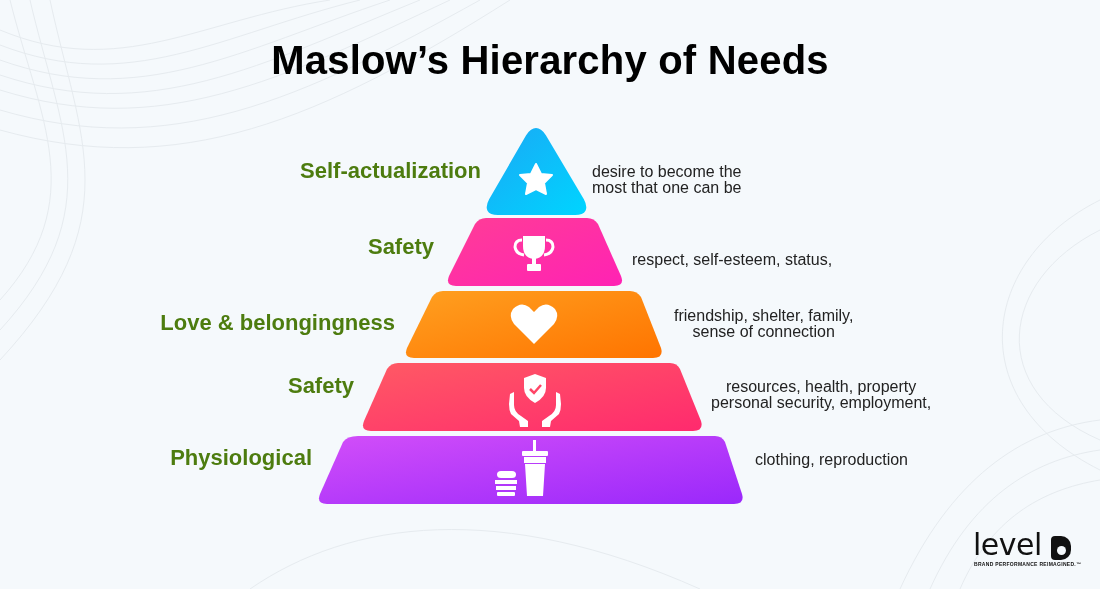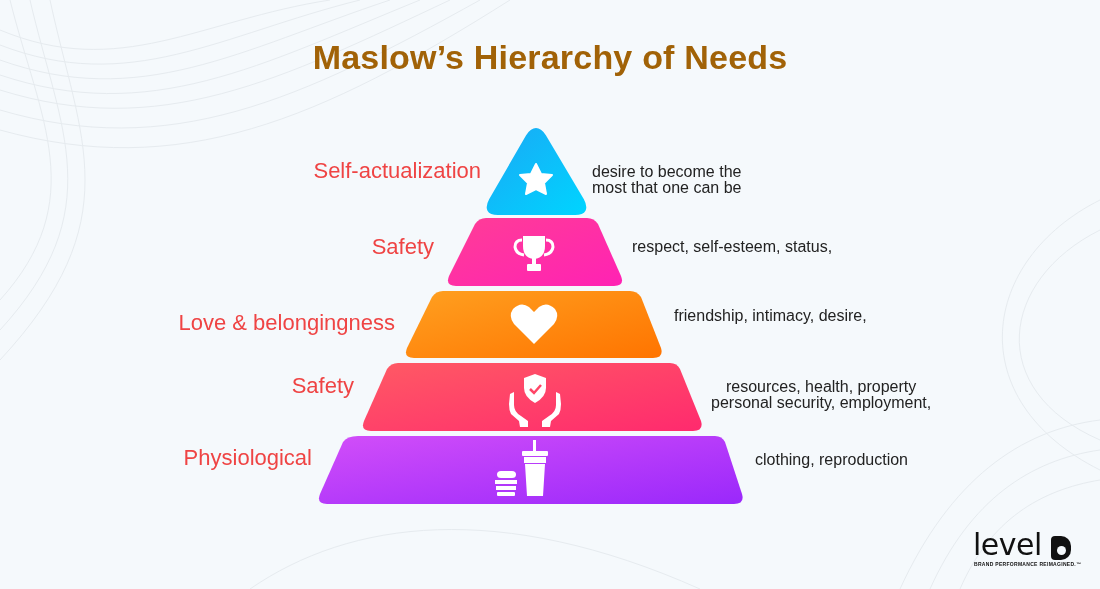--- a/index.html
+++ b/index.html
@@ -5,25 +5,25 @@
   html, body { margin:0; padding:0; }
   body {
     width:1100px; height:589px; overflow:hidden; position:relative;
     background:#f5f9fc;
     font-family:"Liberation Sans", "DejaVu Sans", sans-serif;
     color:#222;
   }
   .bg-lines { position:absolute; left:0; top:0; width:1100px; height:589px; }
   .title {
     position:absolute; left:0; top:38px; width:1100px; text-align:center;
-    font-size:34px; font-weight:bold; color:#a16207; letter-spacing:0.2px;
+    font-size:40px; font-weight:bold; color:#000000; letter-spacing:0.2px;
   }
   .pyramid { position:absolute; left:0; top:0; width:1100px; height:589px; }
   .label {
-    position:absolute; font-size:22px; font-weight:normal; color:#ef4444; text-align:center;
+    position:absolute; font-size:22px; font-weight:bold; color:#4d7c0f; text-align:center;
     white-space:nowrap;
   }
   .desc {
     position:absolute; font-size:16px; line-height:16px; color:#222; white-space:nowrap;
   }
   .desc span { display:block;text-align:center; }
   .logo { position:absolute; left:973px; top:533px; width:110px; height:40px; }
   .logo .word {
     position:absolute; left:0; top:-6px; font-size:30px; color:#111; letter-spacing:-0.5px;
     font-family:"DejaVu Sans", sans-serif; font-weight:normal;
@@ -142,25 +142,26 @@
 <div class="label" style="right:619px; top:158px;">Self-actualization</div>
 <div class="label" style="right:666px; top:234px;">Safety</div>
 <div class="label" style="right:705px; top:310px;">Love &amp; belongingness</div>
 <div class="label" style="right:746px; top:373px;">Safety</div>
 <div class="label" style="right:788px; top:445px;margin-left:12px;">Physiological</div>
 
 <div class="desc" style="left:592px; top:164px;">
   <span>desire to become the</span>
   <span>most that one can be</span>
 </div>
-<div class="desc" style="left:632px; top:239px;">
+<div class="desc" style="left:632px; top:252px;">
   <span>respect, self-esteem, status,</span>
 </div>
 <div class="desc" style="left:674px; top:308px;">
-  <span>friendship, intimacy, desire,</span>
+  <span>friendship, shelter, family,</span>
+  <span>sense of connection</span>
 </div>
 <div class="desc" style="left:711px; top:379px;">
   <span>resources, health, property</span>
   <span>personal security, employment,</span>
 </div>
 <div class="desc" style="left:755px; top:452px;">
   <span>clothing, reproduction</span>
 </div>
 
 <div class="logo">

